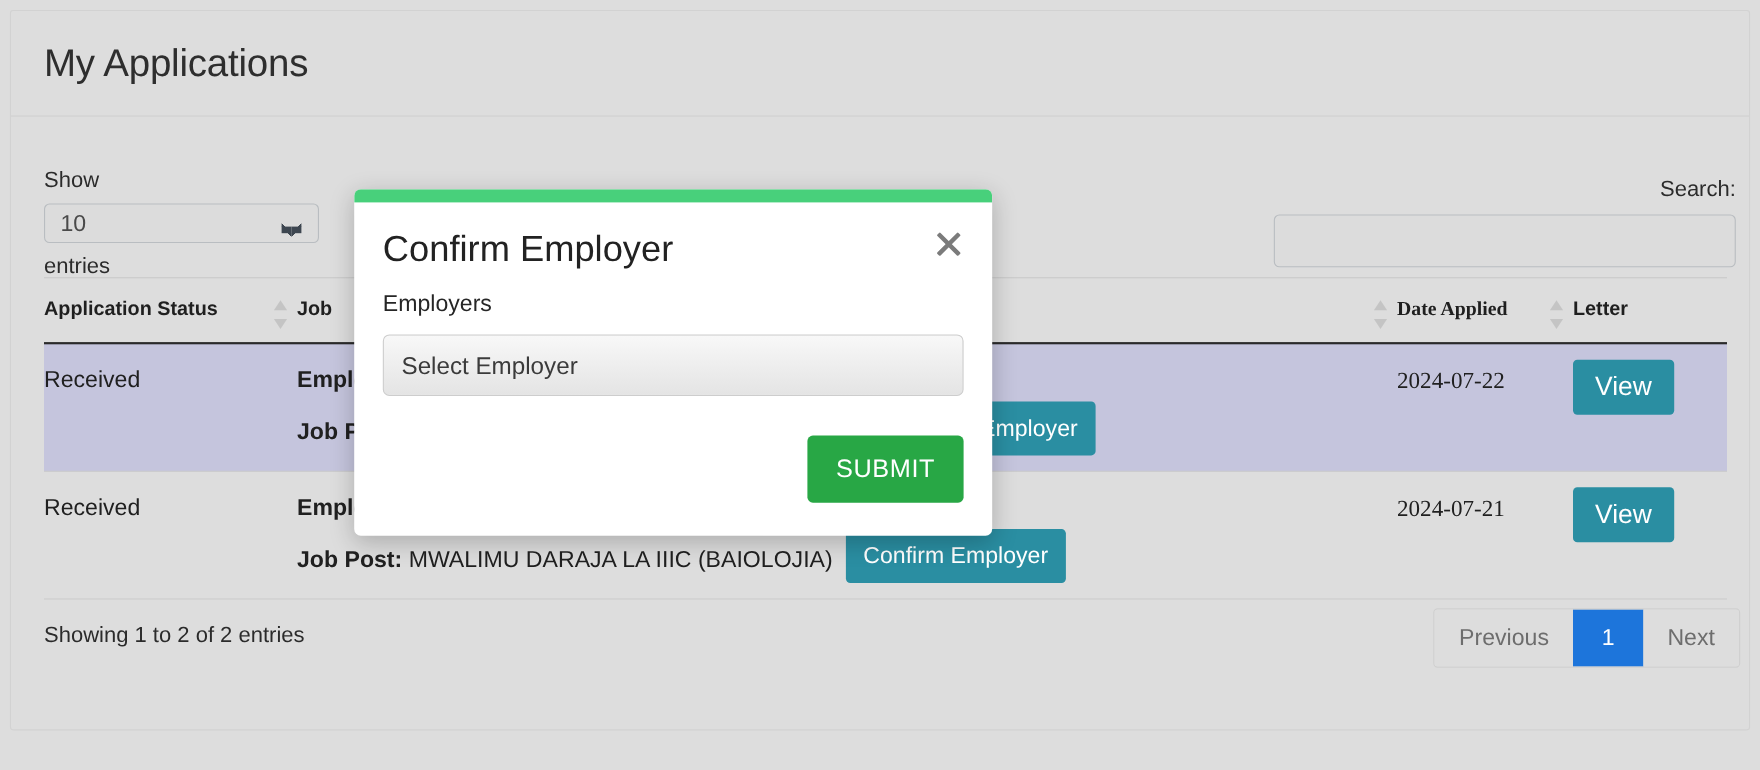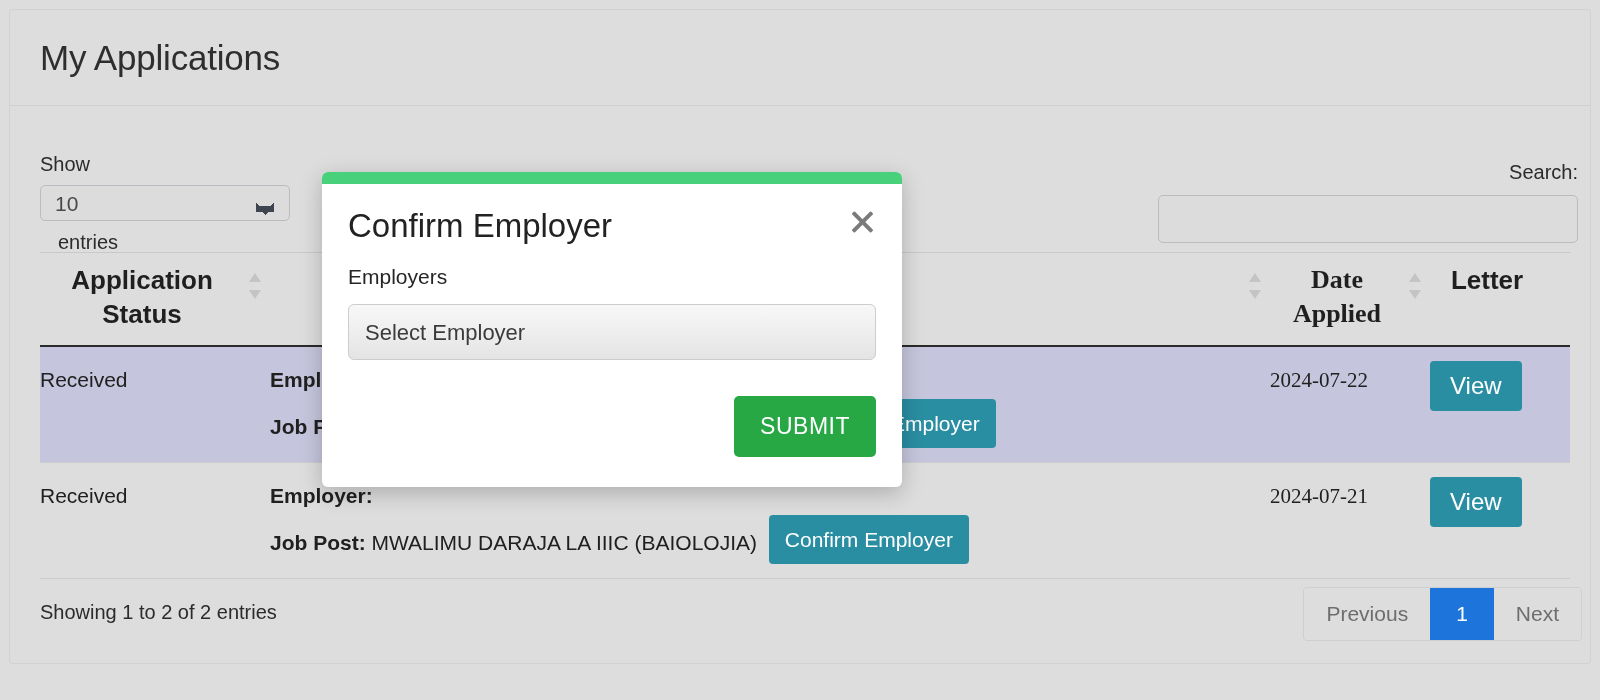--- a/index.html
+++ b/index.html
@@ -48,21 +48,21 @@
     height: 122px;
   }
   .dt-length {
     position: absolute;
     left: 0;
     top: 20px;
     font-size: 20px;
     color: #2b2b2b;
   }
   .dt-length .lbl-show { display: block; line-height: 28px; }
-  .dt-length .lbl-entries { display: block; line-height: 30px; padding-top: 6px; margin-left: 18px;}
+  .dt-length .lbl-entries { display: block; line-height: 30px; padding-top: 6px;}
   select.len-select {
     display: block;
     margin-top: 7px;
     width: 250px;
     height: 36px;
     padding: 0 14px;
     font-size: 21px;
     font-family: Liberation Sans, sans-serif;
     color: #4a4a4a;
     background: #dcdcdc;
@@ -106,23 +106,23 @@
     border-radius: 5px;
   }
 
   
   table.dt {
     width: 100%;
     border-collapse: collapse;
     table-layout: fixed;
   }
   table.dt thead th {
-    text-align: center;
+    text-align: left;
     vertical-align: top;
-    font-size: 26px;
+    font-size: 18px;
     font-weight: bold;
     color: #1f1f1f;
     padding: 10px 26px 14px 0;
     border-top: 1px solid #c9c9c9;
     border-bottom: 2px solid #2a2a2a;
     position: relative;
     line-height: 34px;
   }
   .sort-ico {
     position: absolute;

